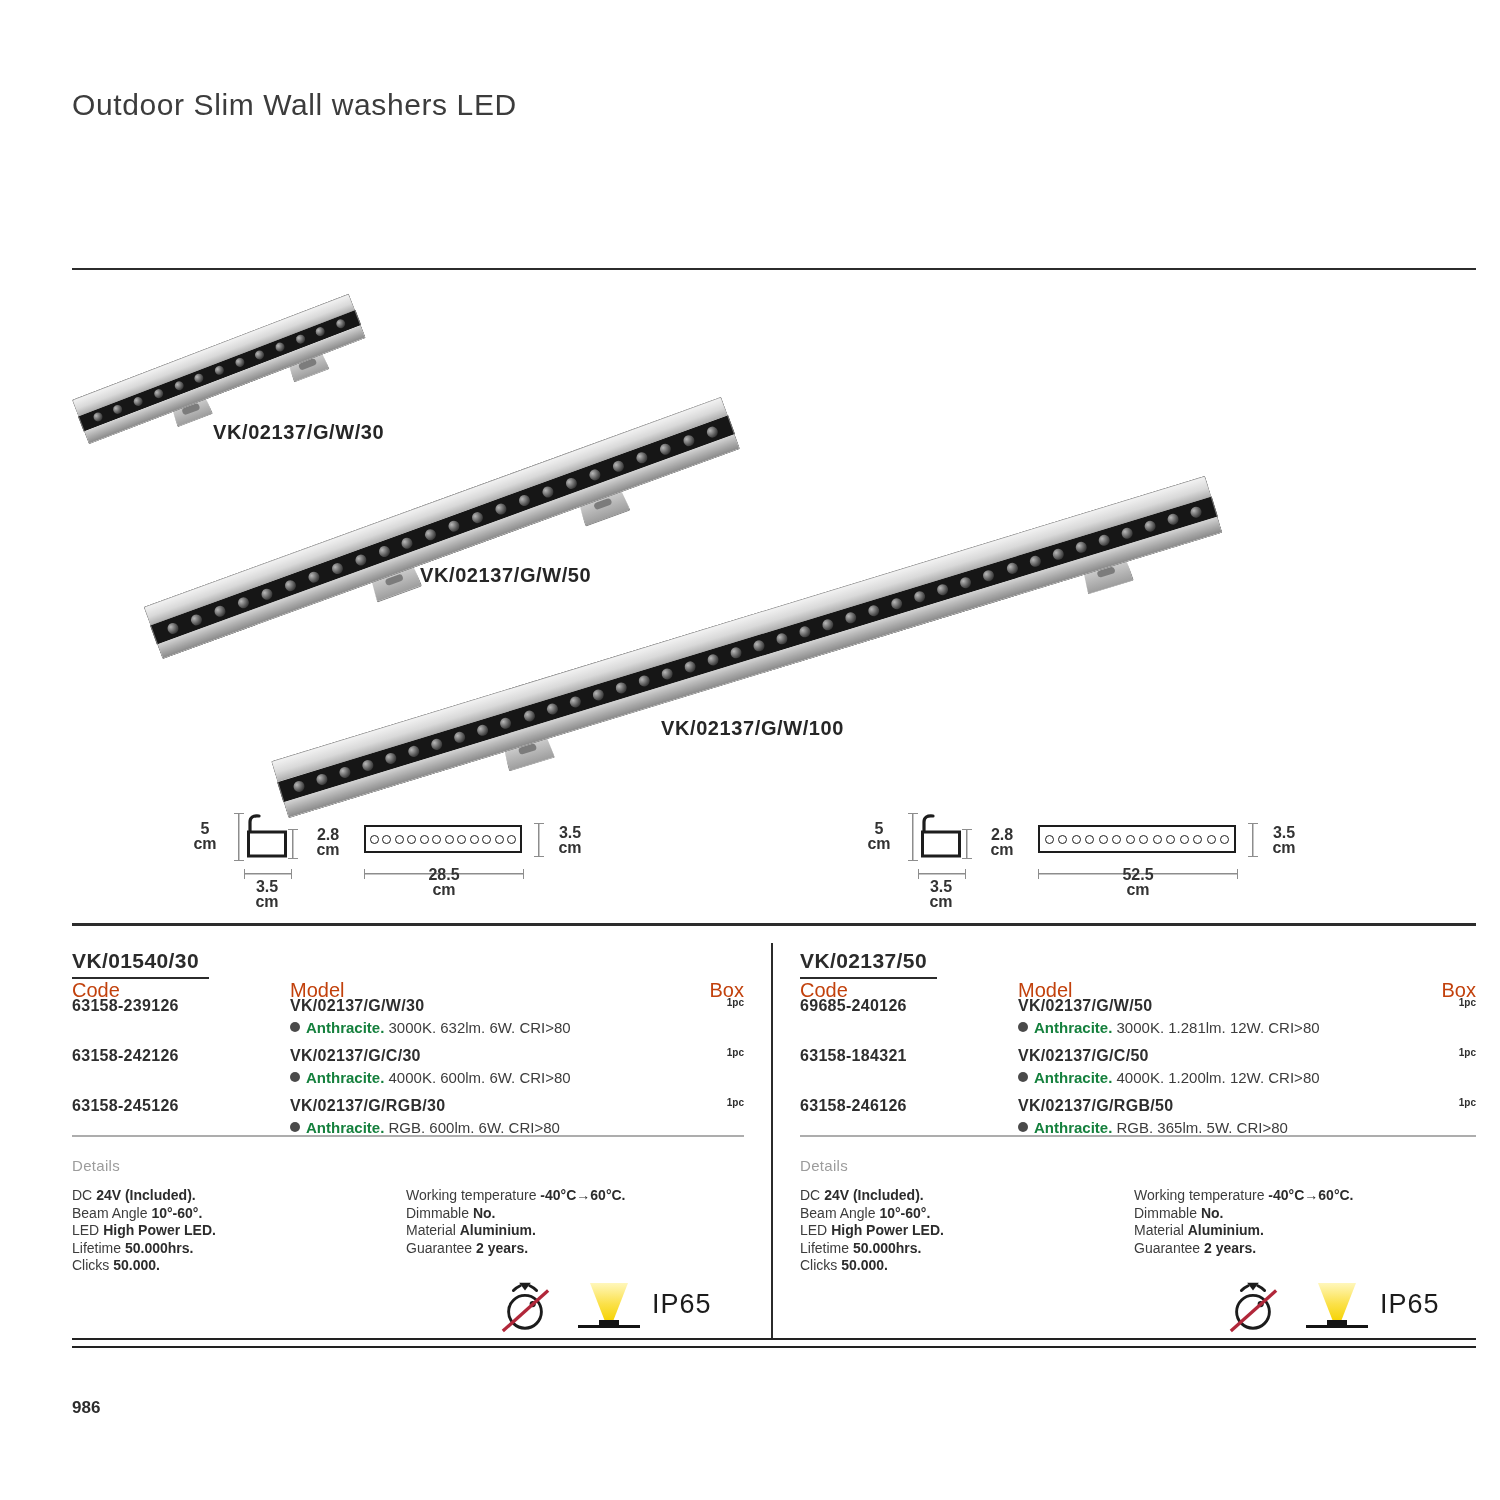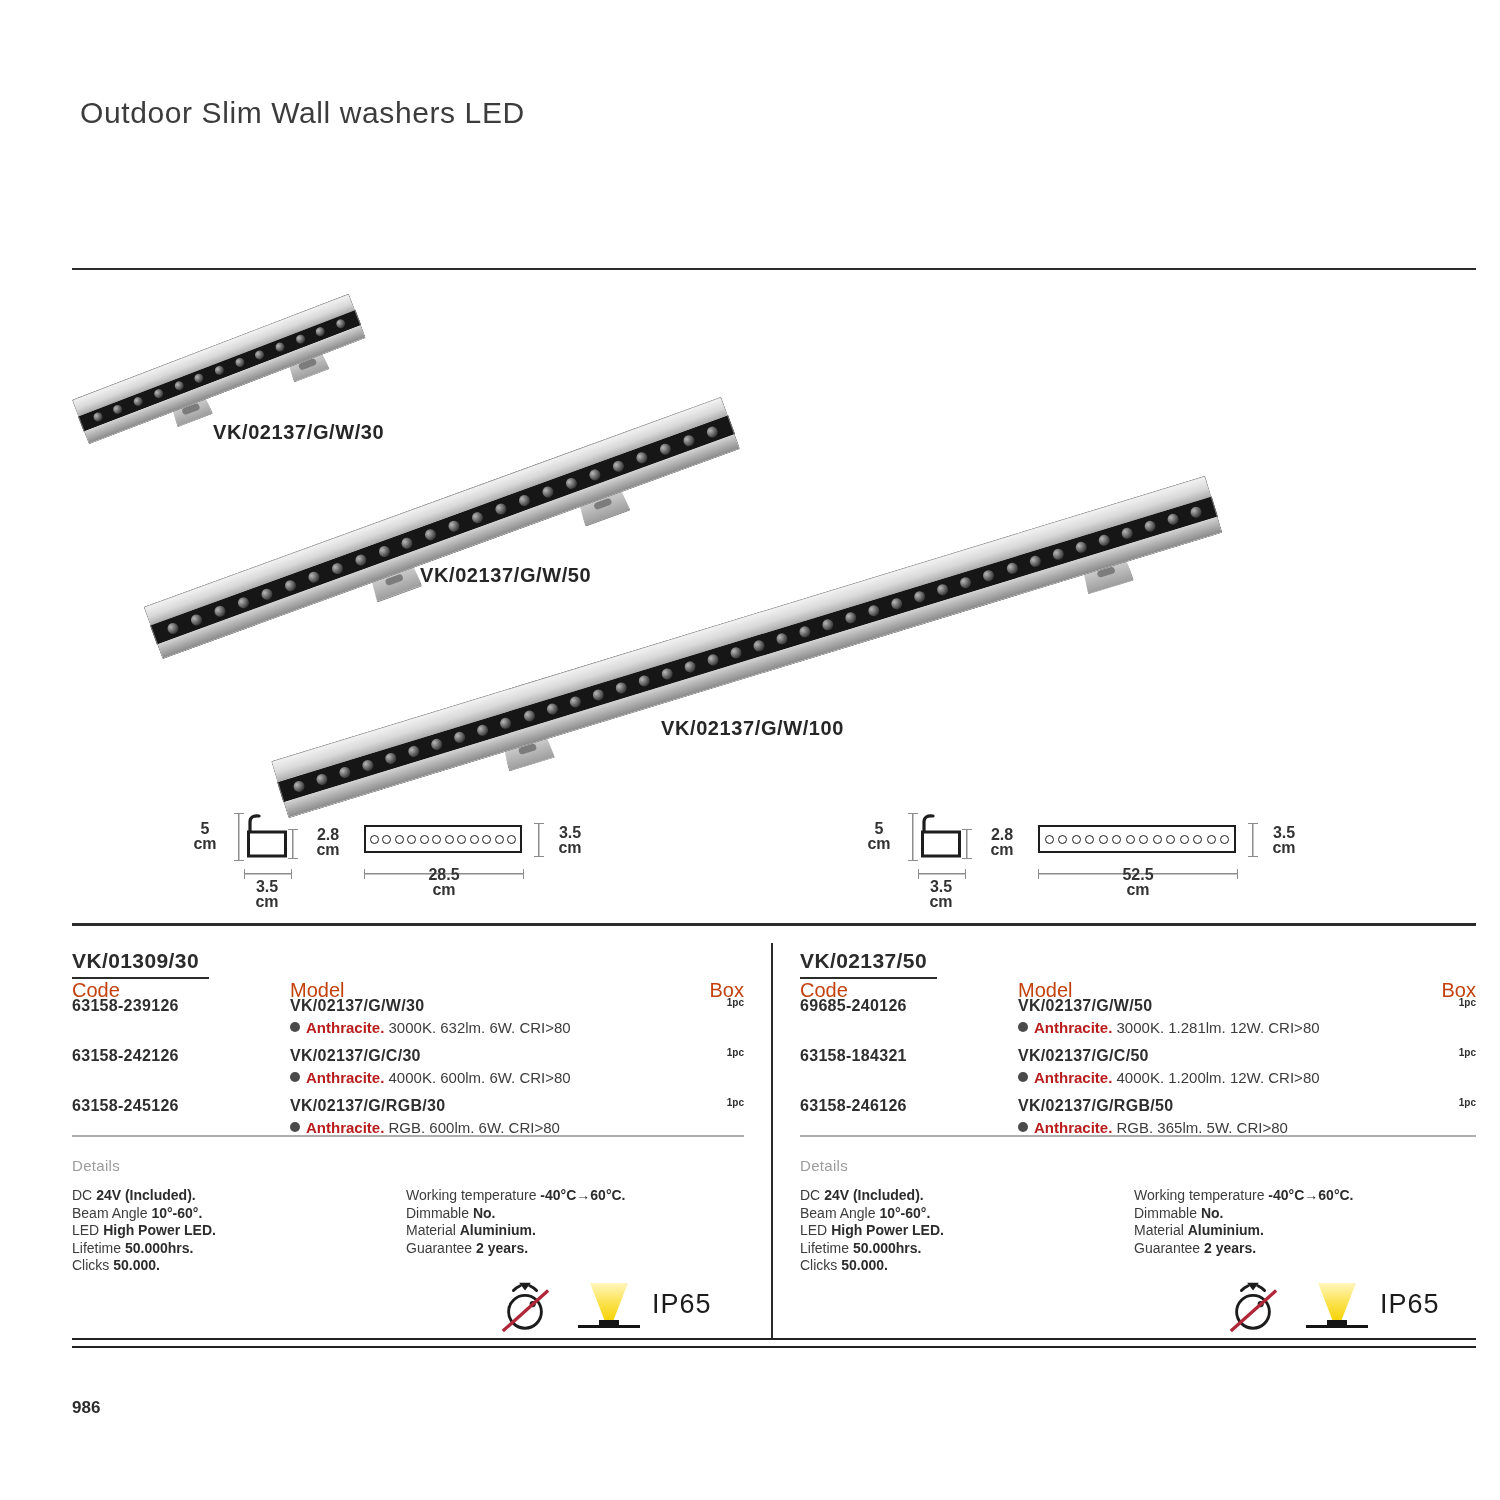--- a/index.html
+++ b/index.html
@@ -2,21 +2,21 @@
 <html><head>
 <meta charset="utf-8">
 <style>
   html,body{margin:0;padding:0;background:#ffffff;}
   body{width:1500px;height:1500px;position:relative;overflow:hidden;
        font-family:"Liberation Sans", sans-serif;color:#3a3a3a;}
   .page{position:absolute;inset:0;background:#fff;}
 
   
   .page-title{position:absolute;left:72px;top:88px;font-size:30px;font-weight:400;
-              color:#3c3c3c;letter-spacing:.6px;margin:8px;}
+              color:#3c3c3c;letter-spacing:.6px;margin:0;}
   .rule{position:absolute;background:#2c2c2c;}
   .rule-top{left:72px;top:268px;width:1404px;height:2px;}
   .rule-section{left:72px;top:923px;width:1404px;height:2.5px;}
   .rule-bottom{left:72px;top:1338px;width:1404px;height:6px;background:none;
                border-top:2px solid #222;border-bottom:2px solid #222;}
   .vdivider{position:absolute;left:771px;top:943px;width:2px;height:397px;background:#2b2b2b;}
 
   
   .bar-wrap{position:absolute;}
   .bw1{left:70px;top:345px;width:297px;height:46px;transform:rotate(-21deg);}
@@ -90,21 +90,21 @@
   .col-head{position:absolute;top:36px;font-size:20px;color:#c2410c;}
   .ch-code{left:0;} .ch-model{left:218px;} .ch-box{right:0;}
   .prow{position:absolute;left:0;right:0;}
   .r1{top:54px;} .r2{top:104px;} .r3{top:154px;}
   .p-code{position:absolute;left:0;top:0;font-size:16px;font-weight:700;color:#2e2e2e;letter-spacing:.3px;}
   .p-model{position:absolute;left:218px;top:0;font-size:16px;font-weight:700;color:#2e2e2e;letter-spacing:.3px;}
   .p-box{position:absolute;right:0;top:0;font-size:10px;font-weight:700;color:#2e2e2e;}
   .p-desc{position:absolute;left:218px;top:22px;font-size:15px;color:#3c3c3c;white-space:nowrap;}
   .p-desc .swatch{display:inline-block;width:10px;height:10px;border-radius:50%;
       background:#4a4a4a;margin-right:6px;vertical-align:1px;}
-  .p-desc b{color:#b91c1c;margin-top:40px;}
+  .p-desc b{color:#15803d;margin-top:40px;}
   .gray-divider{position:absolute;left:0;right:0;top:192px;height:2px;background:#adadad;}
   .details-head{position:absolute;left:0;top:214px;font-size:15px;color:#9c9c9c;letter-spacing:.3px;}
   .dcol{position:absolute;top:244px;font-size:14px;line-height:17.5px;color:#3c3c3c;}
   .dcol1{left:0;} .dcol2{left:334px;}
   .dcol b{color:#2c2c2c;}
 
   
   .knob-svg{position:absolute;left:426px;top:334px;width:54px;height:58px;}
   .beam-icon{position:absolute;left:506px;top:338px;width:62px;height:52px;}
   .beam-icon .beam{position:absolute;left:12px;top:2px;width:38px;height:38px;
@@ -324,21 +324,21 @@
     <div class="dim-label dl-fl">
       <span class="dv">52.5</span>
       <span class="du">cm</span>
     </div>
   </div>
 
   <div class="rule rule-section"></div>
   <div class="vdivider"></div>
 
   <div class="section sec-left">
-    <div class="sec-heading">VK/01309/30</div>
+    <div class="sec-heading">VK/01540/30</div>
     <div class="col-head ch-code">Code</div>
     <div class="col-head ch-model">Model</div>
     <div class="col-head ch-box">Box</div>
 
     <div class="prow r1">
       <span class="p-code">63158-239126</span>
       <span class="p-model">VK/02137/G/W/30</span>
       <span class="p-box">1pc</span>
       <span class="p-desc"><i class="swatch"></i><b>Anthracite.</b><span> 3000K. 632lm. 6W. CRI&gt;80</span></span>
     </div>

